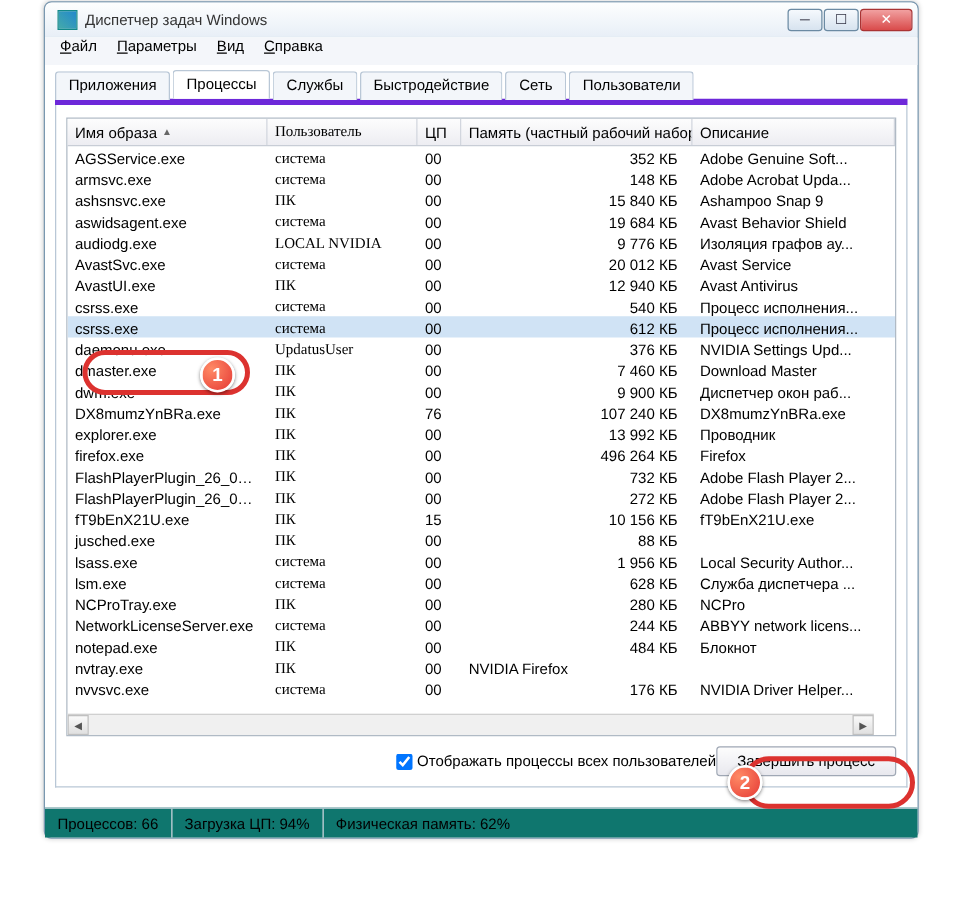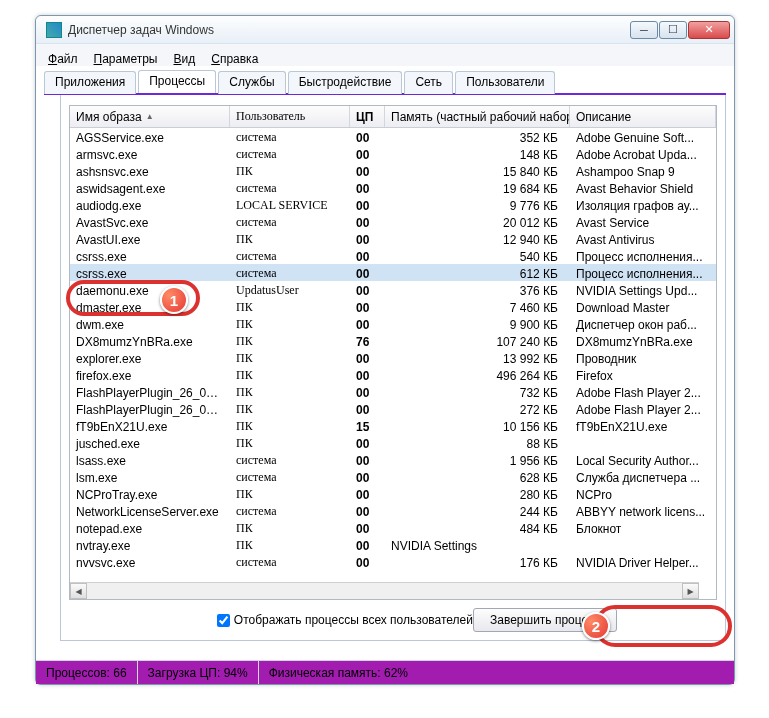--- a/index.html
+++ b/index.html
@@ -1,47 +1,47 @@
 <!DOCTYPE html>
 <html><head>
 <meta charset="utf-8">
 <style>
 * { box-sizing: border-box; margin: 0; padding: 0; font-family: "Segoe UI", Tahoma, sans-serif; font-size: 12px; }
 body { background: #fff; width: 769px; height: 718px; position: relative; }
-.window { position: absolute; left: 35px; top: 15px; width: 700px; height: 670px; border: 1px solid #7a98b0; border-radius: 6px; background: #fff; box-shadow: 0 0 4px rgba(0,0,0,0.2); }
+.window { position: absolute; left: 35px; top: 1px; width: 700px; height: 670px; border: 1px solid #7a98b0; border-radius: 6px; background: #fff; box-shadow: 0 0 4px rgba(0,0,0,0.2); }
 .titlebar { height: 28px; background: linear-gradient(#fdfefe,#e8eff7); border-bottom: 1px solid #d7e3ef; display: flex; align-items: center; padding: 0 4px; border-radius: 6px 6px 0 0; }
 .titlebar .app-icon { width: 16px; height: 16px; margin: 0 6px; background: linear-gradient(45deg,#4aa,#28c); border: 1px solid #188; }
 .titlebar .title { flex: 1; color: #333; }
 .win-btns { display: flex; }
 .win-btn { width: 28px; height: 18px; margin-left: 1px; border: 1px solid #6b8aa3; background: linear-gradient(#f5f9fd,#d7e3ef); border-radius: 3px; display: flex; align-items: center; justify-content: center; color: #334; font-size: 11px; cursor: pointer; }
 .win-btn.close { width: 42px; background: linear-gradient(#f1a0a0,#d94b4b); border-color: #a33; color: #fff; }
-.menubar { height: 22px; display: flex; align-items: flex-end; padding: 0 4px; background: #f4f6fa; }
+.menubar { height: 22px; display: flex; align-items: flex-start; padding: 0 4px; background: #f4f6fa; }
 .menubar span { margin: 0 8px; text-decoration: underline; text-decoration-color: transparent; cursor: pointer; }
 .menubar span:first-letter { text-decoration: underline; }
-.tabs { display: flex; margin: 4px 8px 0 8px; border-bottom: 2px solid #6d28d9; }
+.tabs { display: flex; margin: 4px 8px 0 8px; border-bottom: 5px solid #6d28d9; }
 .tab { padding: 3px 10px 4px; border: 1px solid #b9c7d6; border-bottom: none; background: #f3f6fa; margin-right: 2px; border-radius: 3px 3px 0 0; cursor: pointer; position: relative; top: 1px; }
 .tab.active { background: #fff; top: 0; padding-bottom: 5px; }
-.panel { margin: 0 8px 8px 24px; border: 1px solid #b9c7d6; border-top: none; background: #fff; padding: 10px 8px 8px 8px; }
+.panel { margin: 0 8px 8px 8px; border: 1px solid #b9c7d6; border-top: none; background: #fff; padding: 10px 8px 8px 8px; }
 .listview { border: 1px solid #b0bac5; height: 495px; overflow: hidden; position: relative; }
 .lv-header { display: flex; background: linear-gradient(#fdfdfd,#ededf2); border-bottom: 1px solid #c8cdd6; height: 22px; align-items: center; }
 .lv-col { padding: 0 6px; border-right: 1px solid #d2d6de; height: 100%; display: flex; align-items: center; overflow: hidden; white-space: nowrap; }
 .sort-arrow { font-size: 8px; margin-left: 4px; color: #666; }
 .lv-body { overflow-y: scroll; height: 455px; }
 .lv-row { display: flex; height: 17px; align-items: flex-end; }
 .lv-row.selected { background: #d0e3f5; }
 .lv-cell { padding: 0 6px; overflow: hidden; white-space: nowrap; text-overflow: ellipsis; }
-.c-image { width: 160px; } .c-user { width: 120px; font-family: Liberation Serif, serif; } .c-cpu { width: 35px; text-align: left; font-weight: bold; } .c-mem { width: 185px; text-align: right; padding-right: 12px; } .c-desc { flex: 1; min-width: 0; }
+.c-image { width: 160px; } .c-user { width: 120px; font-family: Liberation Serif, serif; } .c-cpu { width: 35px; text-align: left; } .c-mem { width: 185px; text-align: right; padding-right: 12px; } .c-desc { flex: 1; min-width: 0; }
 .hscroll { height: 17px; background: #f0f0f0; border-top: 1px solid #d0d0d0; position: absolute; bottom: 0; left: 0; right: 17px; display: flex; }
 .hscroll-btn { width: 17px; height: 100%; background: linear-gradient(#fafafa,#e0e0e0); border: 1px solid #c0c0c0; display: flex; align-items: center; justify-content: center; font-size: 8px; color: #555; }
 .hscroll-track { flex: 1; }
-.bottom-row { display: flex; align-items: center; justify-content: center; margin-top: 8px; padding-left: 48px; }
+.bottom-row { display: flex; align-items: center; justify-content: flex-end; margin-top: 8px; padding-left: 48px; }
 .checkbox-wrap { display: flex; align-items: center; gap: 4px; }
 .checkbox-wrap input { width: 13px; height: 13px; }
 .end-btn { padding: 4px 16px; border: 1px solid #a0a8b5; background: linear-gradient(#fdfdfd,#e8e8ee); border-radius: 3px; cursor: pointer; }
-.statusbar { position: absolute; bottom: 0; left: 0; right: 0; height: 24px; border-top: 1px solid #d0d6df; background: #a21caf; display: flex; align-items: center; }
+.statusbar { position: absolute; bottom: 0; left: 0; right: 0; height: 24px; border-top: 1px solid #d0d6df; background: #0f766e; display: flex; align-items: center; }
 .status-cell { padding: 0 10px; border-right: 1px solid #d0d6df; height: 100%; display: flex; align-items: center; }
 .annot { position: absolute; border: 4px solid #dc322f; border-radius: 22px; pointer-events: none; }
 .badge { position: absolute; width: 28px; height: 28px; border-radius: 50%; background: radial-gradient(circle at 30% 30%,#ff8a65,#e53935); border: 2px solid #fff; box-shadow: 0 1px 3px rgba(0,0,0,0.5); color: #fff; font-weight: bold; font-size: 15px; display: flex; align-items: center; justify-content: center; pointer-events: none; }
 ::-webkit-scrollbar { width: 17px; } ::-webkit-scrollbar-track { background: #f0f0f0; } ::-webkit-scrollbar-thumb { background: linear-gradient(90deg,#e4e8ef,#c6cedb); border: 1px solid #a8b0bc; border-radius: 2px; }
 </style>
 </head>
 <body>
 
 <div class="window">
   <div class="titlebar">
@@ -103,21 +103,21 @@
           </div>
           <div class="lv-row">
             <div class="lv-cell c-image">aswidsagent.exe</div>
             <div class="lv-cell c-user">система</div>
             <div class="lv-cell c-cpu">00</div>
             <div class="lv-cell c-mem">19 684 КБ</div>
             <div class="lv-cell c-desc">Avast Behavior Shield</div>
           </div>
           <div class="lv-row">
             <div class="lv-cell c-image">audiodg.exe</div>
-            <div class="lv-cell c-user">LOCAL SERVICE</div>
+            <div class="lv-cell c-user">LOCAL NVIDIA</div>
             <div class="lv-cell c-cpu">00</div>
             <div class="lv-cell c-mem">9 776 КБ</div>
             <div class="lv-cell c-desc">Изоляция графов ау...</div>
           </div>
           <div class="lv-row">
             <div class="lv-cell c-image">AvastSvc.exe</div>
             <div class="lv-cell c-user">система</div>
             <div class="lv-cell c-cpu">00</div>
             <div class="lv-cell c-mem">20 012 КБ</div>
             <div class="lv-cell c-desc">Avast Service</div>
@@ -244,21 +244,21 @@
             <div class="lv-cell c-image">notepad.exe</div>
             <div class="lv-cell c-user">ПК</div>
             <div class="lv-cell c-cpu">00</div>
             <div class="lv-cell c-mem">484 КБ</div>
             <div class="lv-cell c-desc">Блокнот</div>
           </div>
           <div class="lv-row">
             <div class="lv-cell c-image">nvtray.exe</div>
             <div class="lv-cell c-user">ПК</div>
             <div class="lv-cell c-cpu">00</div>
-            <div class="lv-cell c-desc">NVIDIA Settings</div>
+            <div class="lv-cell c-desc">NVIDIA Firefox</div>
           </div>
           <div class="lv-row">
             <div class="lv-cell c-image">nvvsvc.exe</div>
             <div class="lv-cell c-user">система</div>
             <div class="lv-cell c-cpu">00</div>
             <div class="lv-cell c-mem">176 КБ</div>
             <div class="lv-cell c-desc">NVIDIA Driver Helper...</div>
           </div>
         </div>
       <div class="hscroll">

